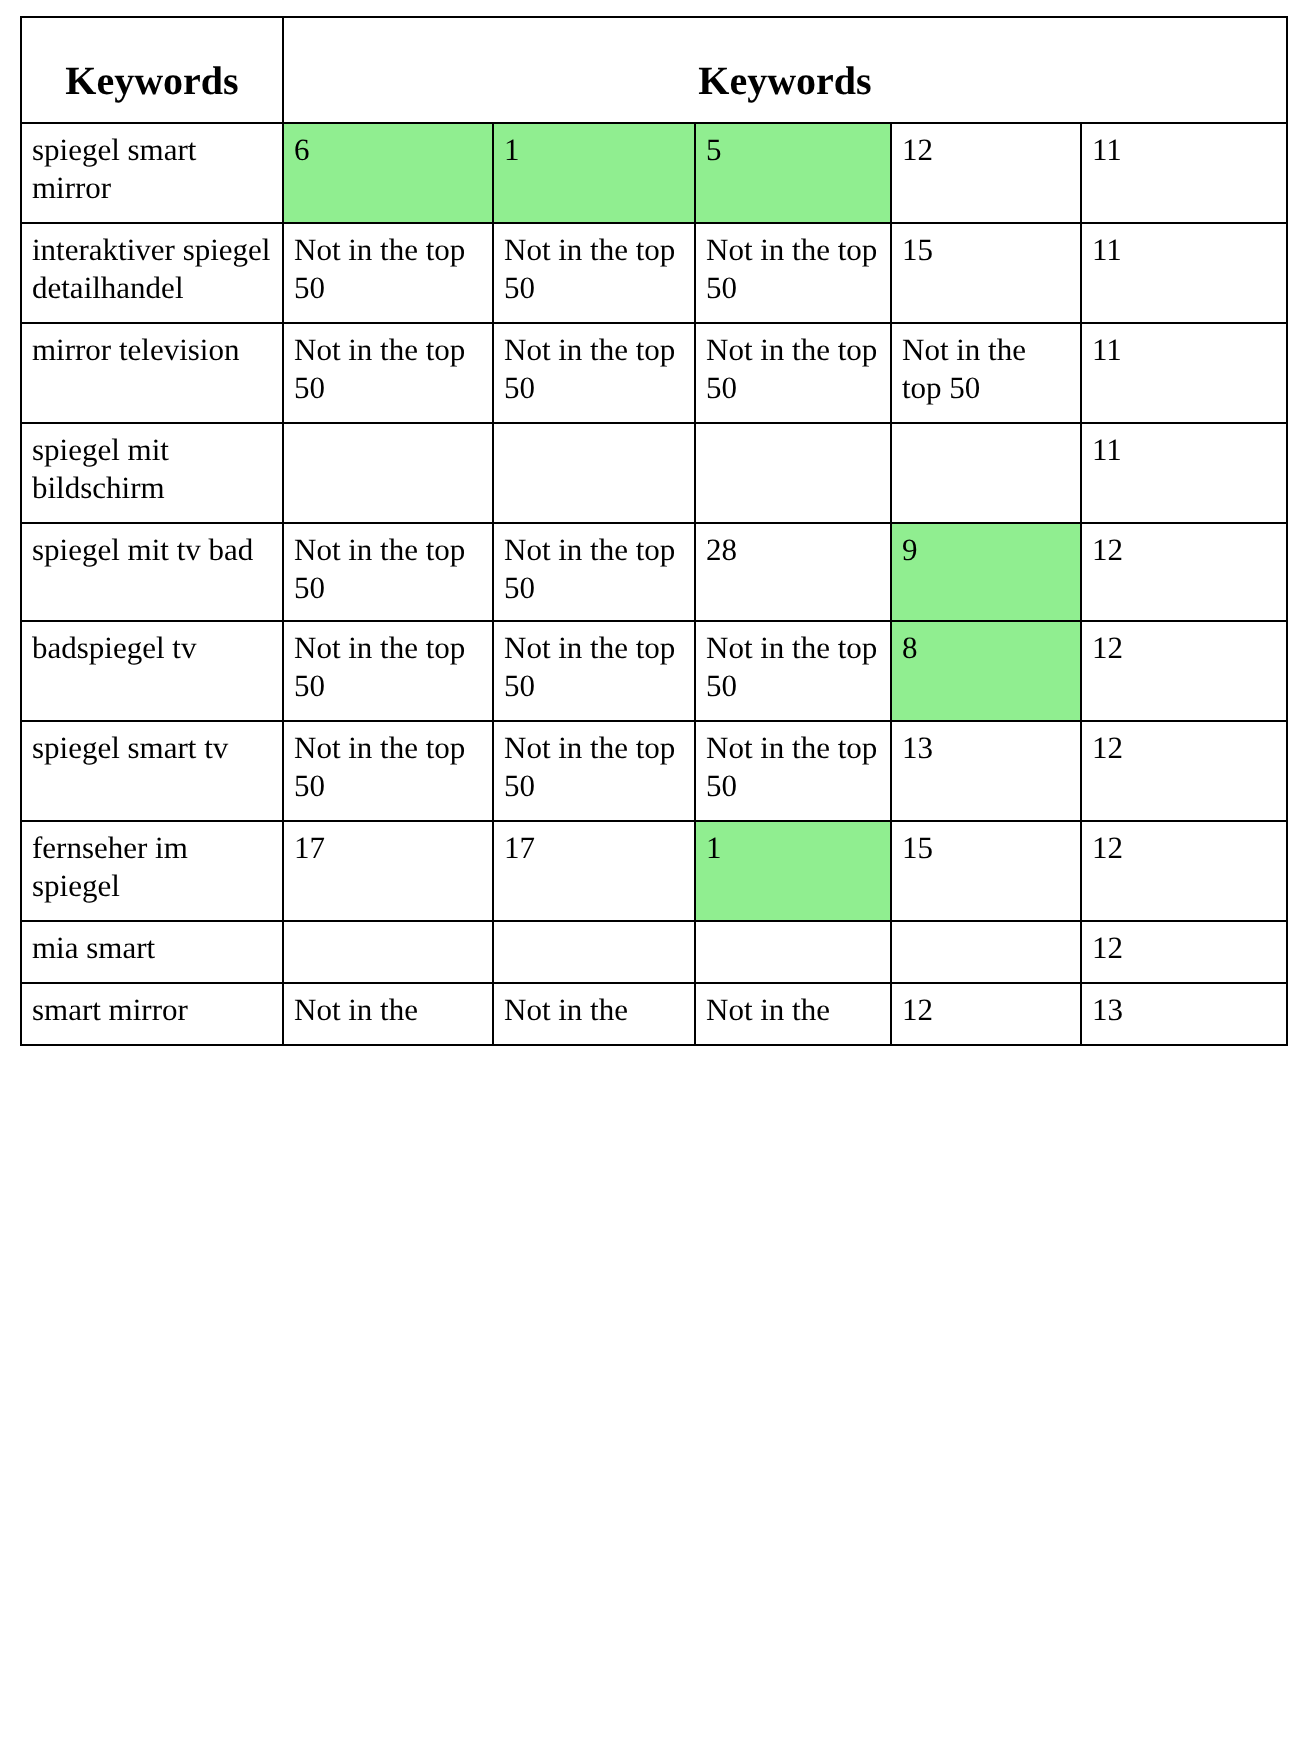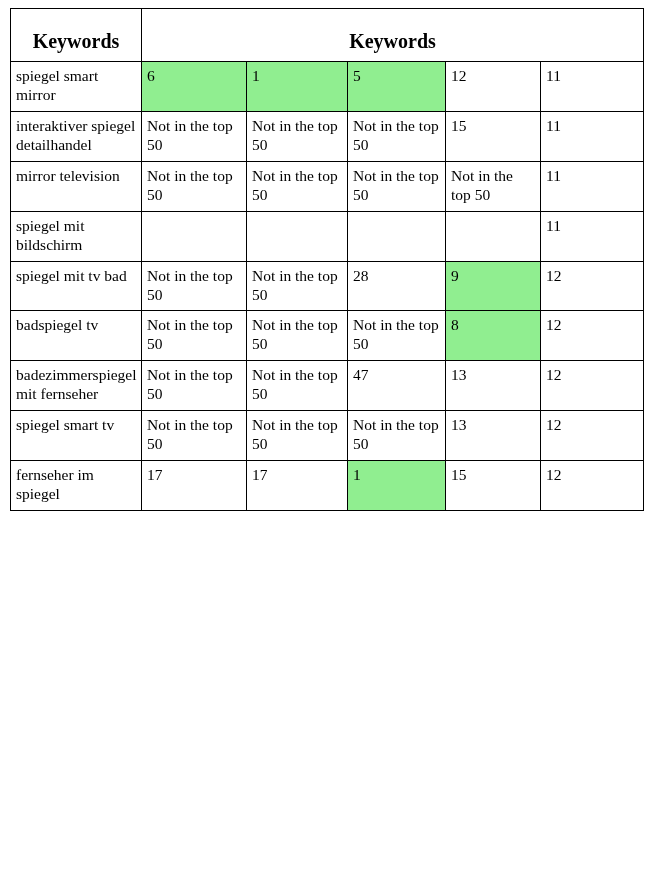--- a/index.html
+++ b/index.html
@@ -122,38 +122,46 @@
         </tr>
         <tr>
           <td class="keyword">badspiegel tv</td>
           <td class="val">Not in the top 50</td>
           <td class="val">Not in the top 50</td>
           <td class="val">Not in the top 50</td>
           <td class="val hl">8</td>
           <td class="val">12</td>
         </tr>
         <tr>
-          <td class="keyword">badezimmerspiegel mit fernseher</td>
-          <td class="val">Not in the top 50</td>
-          <td class="val">Not in the top 50</td>
-          <td class="val">47</td>
-          <td class="val">13</td>
-          <td class="val">12</td>
-        </tr>
-        <tr>
           <td class="keyword">spiegel smart tv</td>
           <td class="val">Not in the top 50</td>
           <td class="val">Not in the top 50</td>
           <td class="val">Not in the top 50</td>
           <td class="val">13</td>
           <td class="val">12</td>
         </tr>
         <tr>
           <td class="keyword">fernseher im spiegel</td>
           <td class="val">17</td>
           <td class="val">17</td>
           <td class="val hl">1</td>
           <td class="val">15</td>
           <td class="val">12</td>
         </tr>
+        <tr>
+          <td class="keyword">mia smart</td>
+          <td class="val"></td>
+          <td class="val"></td>
+          <td class="val"></td>
+          <td class="val"></td>
+          <td class="val">12</td>
+        </tr>
+        <tr>
+          <td class="keyword">smart mirror</td>
+          <td class="val">Not in the</td>
+          <td class="val">Not in the</td>
+          <td class="val">Not in the</td>
+          <td class="val">12</td>
+          <td class="val">13</td>
+        </tr>
       </tbody>
   </table>
 </div>
 
 </body></html>

